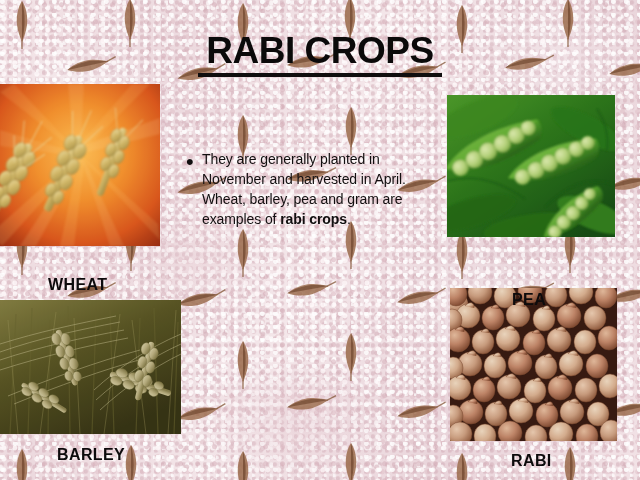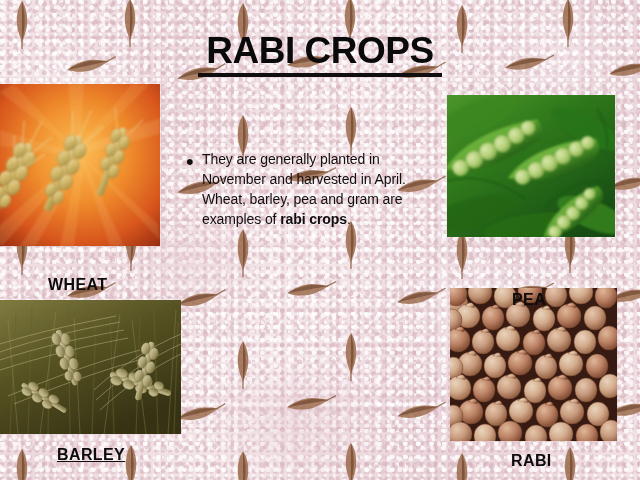--- a/index.html
+++ b/index.html
@@ -105,21 +105,21 @@
   .caption {
     position: absolute;
     font-size: 16px;
     font-weight: bold;
     color: #0d0b0c;
     letter-spacing: 0.4px;
     z-index: 6;
     white-space: nowrap;
   }
   #cap-wheat  { left: 48px;  top: 259px; margin-top: 17px; }
-  #cap-barley { left: 57px;  top: 446px; text-decoration: underline; }
+  #cap-barley { left: 57px;  top: 446px; }
   #cap-pea    { left: 512px; top: 247px; margin-top: 44px; }
   #cap-gram   { left: 511px; top: 452px; }
 </style>
 </head>
 <body>
 
 <div id="slide">
 
   <div class="bg-base"></div>
   <div class="bg-blotch"></div>

